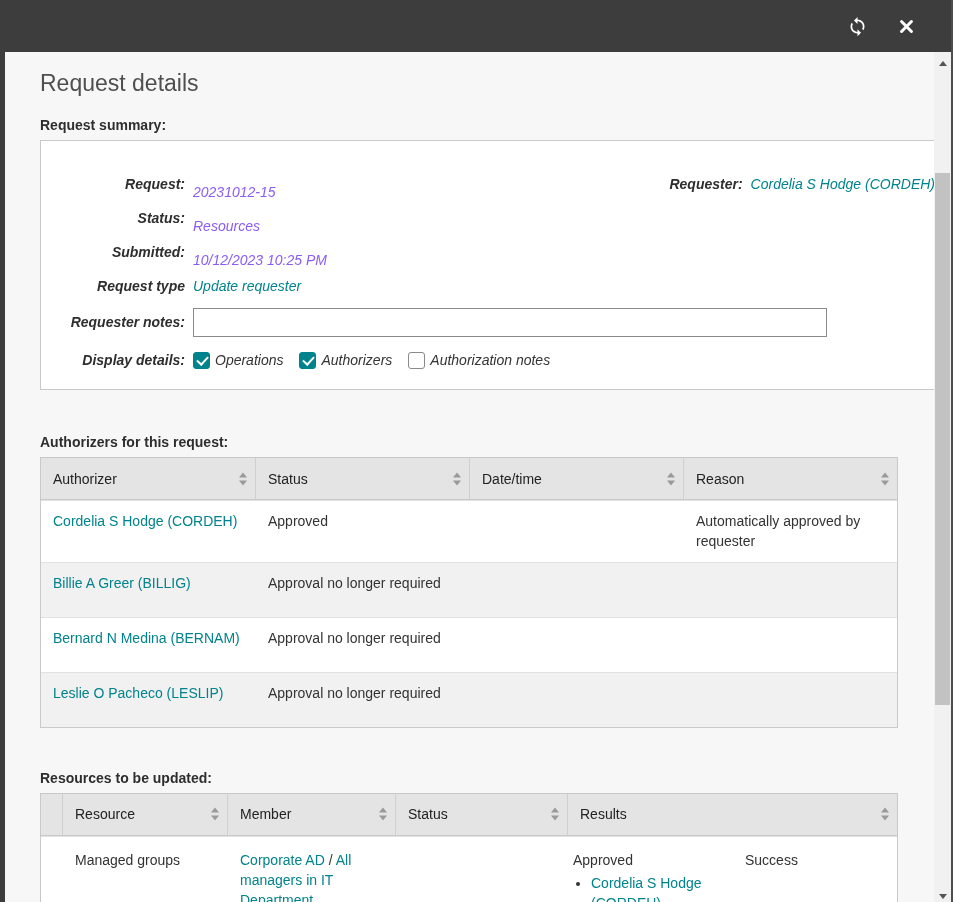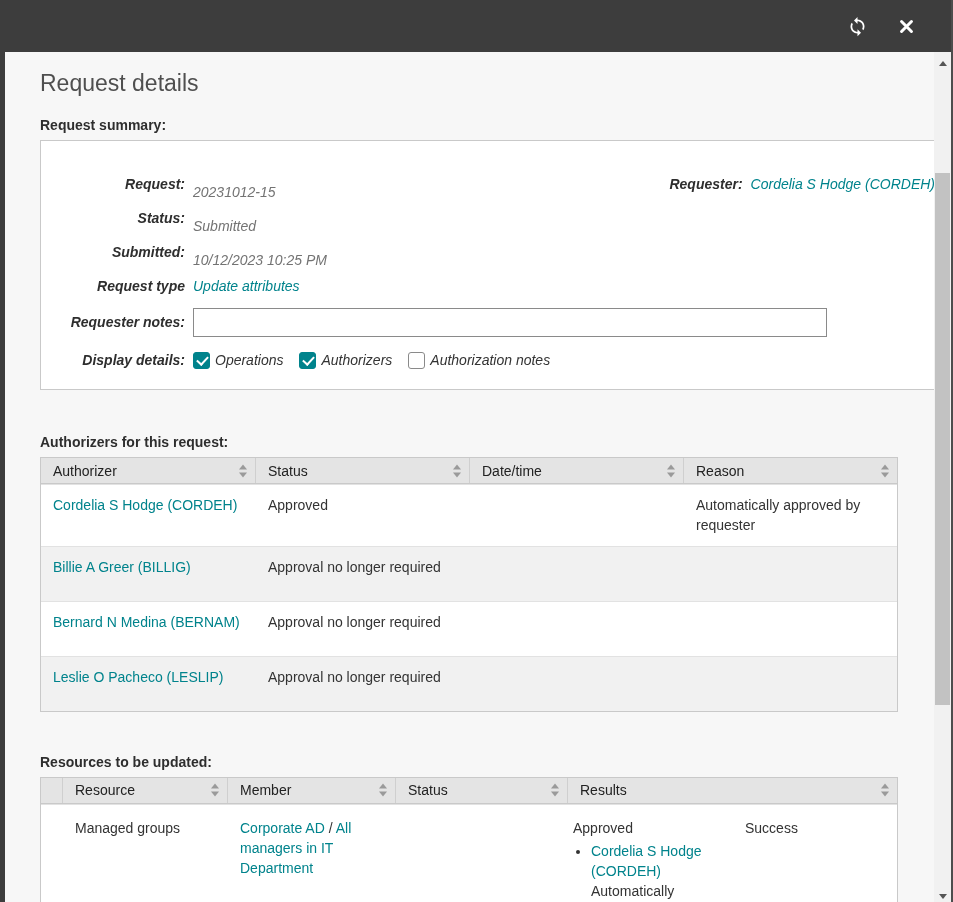--- a/index.html
+++ b/index.html
@@ -42,37 +42,37 @@
     position:absolute;left:5px;top:52px;width:929px;height:850px;
     background:var(--page-bg);overflow:hidden;
     padding:10px 0 0 35px;
   }
   h1{font-size:23px;font-weight:400;color:#4f4f4f;margin:8px 0 20px 0;}
   .section-label{font-weight:700;color:#2e2e2e;margin-bottom:7px;}
   
   .panel{width:924px;background:#fff;border:1px solid var(--border);padding:26px 0 11px 0;font-style:italic;}
   .srow{display:flex;align-items:center;min-height:33px;padding:1px 0;}
   .flabel{flex:0 0 152px;text-align:right;font-weight:700;color:#2e2e2e;padding-right:8px;}
-  .fvalue{color:#737373;margin-top:16px;}
+  .fvalue{color:#8b5cf6;margin-top:16px;}
   a.link{color:var(--accent);text-decoration:none;cursor:pointer;}
   .srow-right{margin-left:auto;margin-right:28px;display:flex;align-items:center;}
   .srow-right .flabel{flex:0 0 auto;}
   .srow-input{min-height:40px;}
   .notes-input{width:634px;height:29px;border:1px solid #8a8a8a;background:#fff;font:inherit;padding:0 6px;}
   .srow-checks{min-height:36px;}
   .checks{display:flex;align-items:center;gap:16px;}
   label.cb-label{display:flex;align-items:center;cursor:pointer;color:#333;}
   .cb{width:17px;height:17px;border:1px solid #8a8a8a;border-radius:3px;background:#fff;display:inline-block;margin-right:5px;position:relative;flex:0 0 auto;}
   .cb.checked{background:var(--accent);border-color:var(--accent);}
   .cb.checked::after{content:"";position:absolute;left:5px;top:1.5px;width:5px;height:9px;border:solid #fff;border-width:0 2.5px 2.5px 0;transform:rotate(43deg);}
   
   .heading-gap1{margin-top:44px;}
   .heading-gap2{margin-top:42px;}
   .tbl{width:858px;border:1px solid var(--border);background:#fff;}
-  .thead{display:flex;background:var(--hdr-bg);border-bottom:1px solid var(--border);height:26px;align-items:stretch;}
+  .thead{display:flex;background:var(--hdr-bg);border-bottom:1px solid var(--border);height:42px;align-items:stretch;}
   .th{position:relative;display:flex;align-items:center;padding:0 26px 0 12px;color:#222;border-right:1px solid #cfcfcf;cursor:pointer;}
   .th:last-child{border-right:none;}
   .sort{position:absolute;right:8px;top:50%;transform:translateY(-50%);display:flex;flex-direction:column;gap:3px;}
   .sort i{display:block;width:0;height:0;border-left:4px solid transparent;border-right:4px solid transparent;}
   .sort .s-up{border-bottom:5px solid #9a9a9a;}
   .sort .s-down{border-top:5px solid #9a9a9a;}
   .tr{display:flex;border-top:1px solid #e2e2e2;background:#fff;}
   .tr:first-of-type{border-top:none;}
   .tr.alt{background:var(--alt-row);}
   .td{padding:10px 12px;line-height:1.45;color:#333;}
@@ -129,29 +129,29 @@
     <div class="srow">
       <span class="flabel">Request:</span>
       <span class="fvalue">20231012-15</span>
       <span class="srow-right">
         <span class="flabel">Requester:</span>
         <a class="link">Cordelia S Hodge (CORDEH)</a>
       </span>
     </div>
     <div class="srow">
       <span class="flabel">Status:</span>
-      <span class="fvalue">Submitted</span>
+      <span class="fvalue">Resources</span>
     </div>
     <div class="srow">
       <span class="flabel">Submitted:</span>
       <span class="fvalue">10/12/2023 10:25 PM</span>
     </div>
     <div class="srow">
       <span class="flabel">Request type</span>
-      <a class="link">Update attributes</a>
+      <a class="link">Update requester</a>
     </div>
     <div class="srow srow-input">
       <span class="flabel">Requester notes:</span>
       <input class="notes-input" type="text" value="" style="">
     </div>
     <div class="srow srow-checks">
       <span class="flabel">Display details:</span>
       <span class="checks">
         <label class="cb-label">
           <span class="cb checked"></span>

